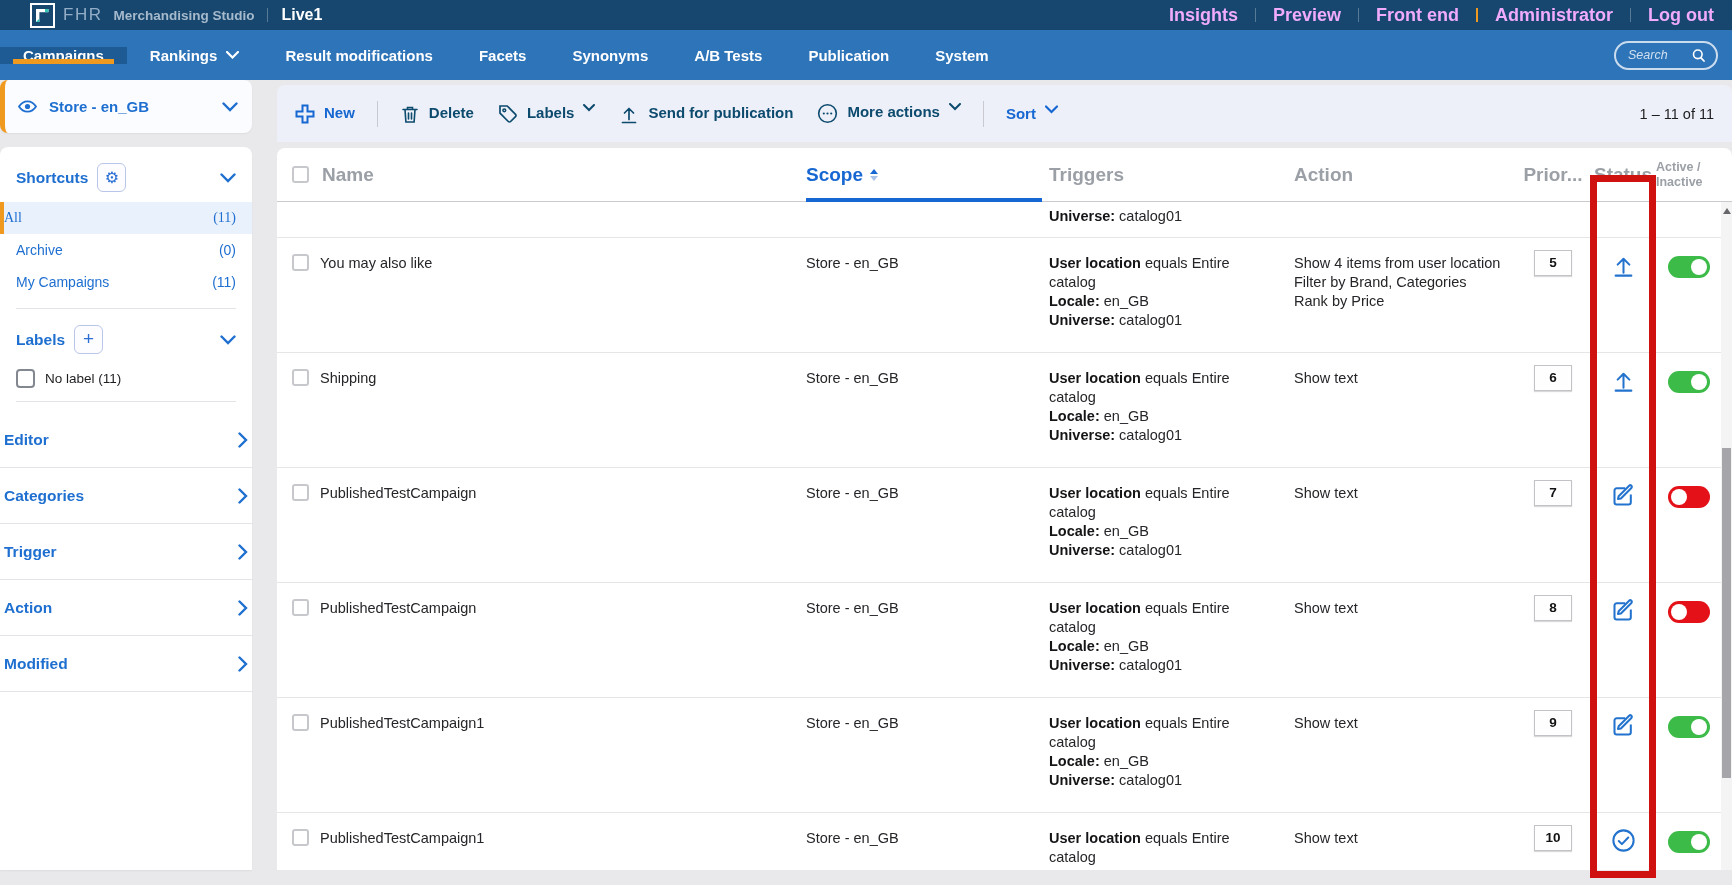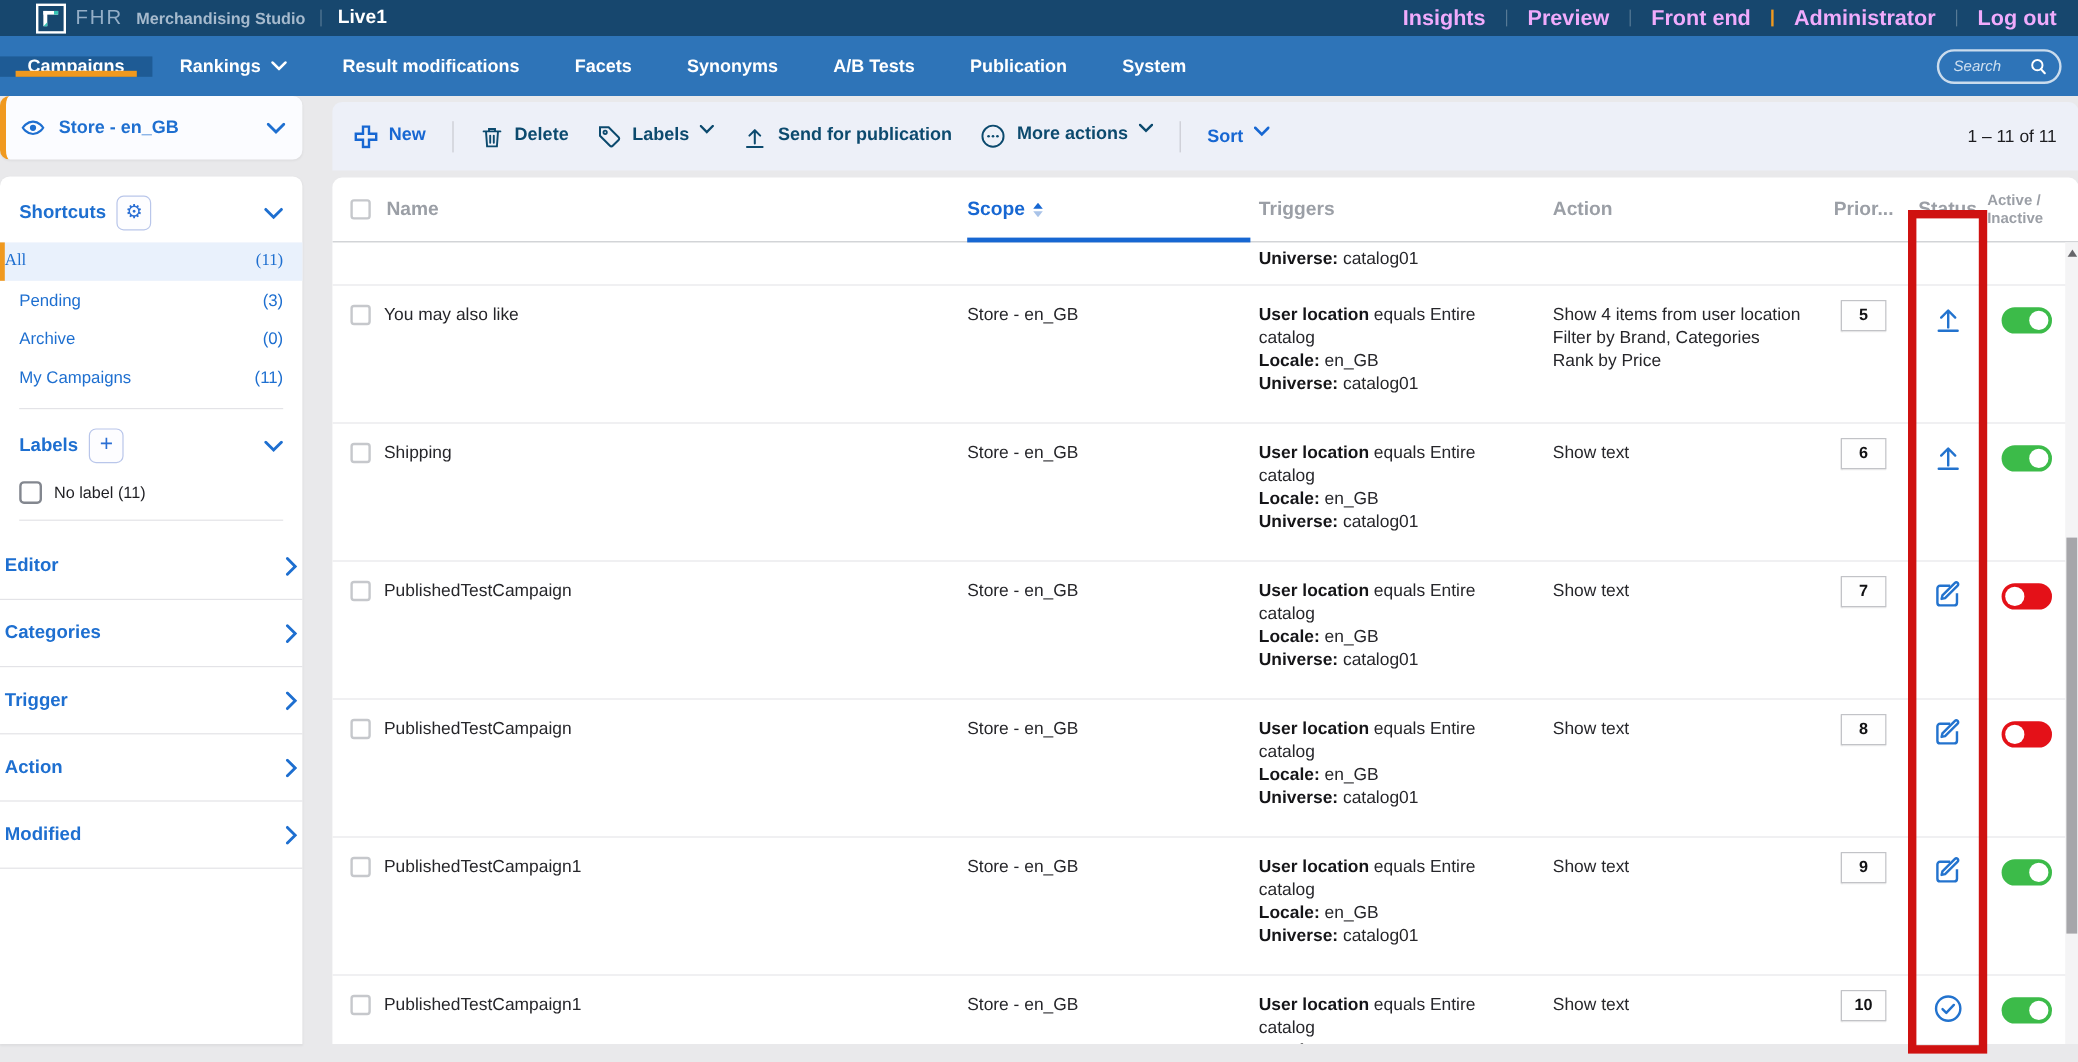--- a/index.html
+++ b/index.html
@@ -54,21 +54,21 @@
   .toolbar{margin-top:5px;height:57px;background:#edf0f8;border-radius:8px 8px 0 0;display:flex;align-items:center;padding:0 18px;box-sizing:border-box;}
   .tb-item{display:flex;align-items:flex-start;gap:9px;font-size:15px;font-weight:bold;margin:0 12px;cursor:pointer;}
   .tb-item.blue{color:#1767d2;}
   .tb-item.disabled{color:#0c4a6e;cursor:default;}
   .tb-sep{width:1px;height:26px;background:#c9cad1;margin:0 10px;}
   .range{margin-left:auto;font-size:14.5px;color:#1d1d20;}
 
   .table-panel{margin-top:6px;background:#fff;border-radius:8px 8px 0 0;flex:1;position:relative;overflow:hidden;}
   .grid{display:grid;grid-template-columns:529px 243px 245px 222px 74px 66px 66px;}
   .thead{height:54px;border-bottom:1px solid #c8cace;position:relative;box-sizing:border-box;}
-  .th{display:flex;align-items:center;font-size:16px;font-weight:bold;color:#9b9fa6;}
+  .th{display:flex;align-items:center;font-size:19px;font-weight:bold;color:#9b9fa6;}
   .th.name{padding-left:15px;gap:13px;cursor:pointer;}
   .th.scope{color:#1767d2;gap:7px;cursor:pointer;}
   .th.center{justify-content:center;}
   .th.activeh{display:block;font-size:12.5px;line-height:15px;padding-top:12px;box-sizing:border-box;}
   .scope-underline{position:absolute;left:529px;bottom:-1px;width:236px;height:4px;background:#1767d2;}
   .arrows{display:flex;flex-direction:column;gap:2px;}
   .tri-up{width:0;height:0;border-left:4px solid transparent;border-right:4px solid transparent;border-bottom:5px solid #1767d2;}
   .tri-dn{width:0;height:0;border-left:4px solid transparent;border-right:4px solid transparent;border-top:5px solid #a9c3e8;}
 
   .trow{border-bottom:1px solid #e6e6e9;height:115px;box-sizing:border-box;}
@@ -194,24 +194,20 @@
           <svg class="ml-auto" width="16" height="10" viewBox="0 0 16 10">
               <polyline points="1.5,1.5 8,8 14.5,1.5" fill="none" stroke="#1e6fd0" stroke-width="2.4" stroke-linecap="round"></polyline>
             </svg>
         </div>
 
         <div class="sc-item selected">
           <span>All</span>
           <span class="cnt">(11)</span>
         </div>
         <div class="sc-item">
-          <span>Pending</span>
-          <span class="cnt">(3)</span>
-        </div>
-        <div class="sc-item">
           <span>Archive</span>
           <span class="cnt">(0)</span>
         </div>
         <div class="sc-item">
           <span>My Campaigns</span>
           <span class="cnt">(11)</span>
         </div>
 
         <div class="divider"></div>
 

